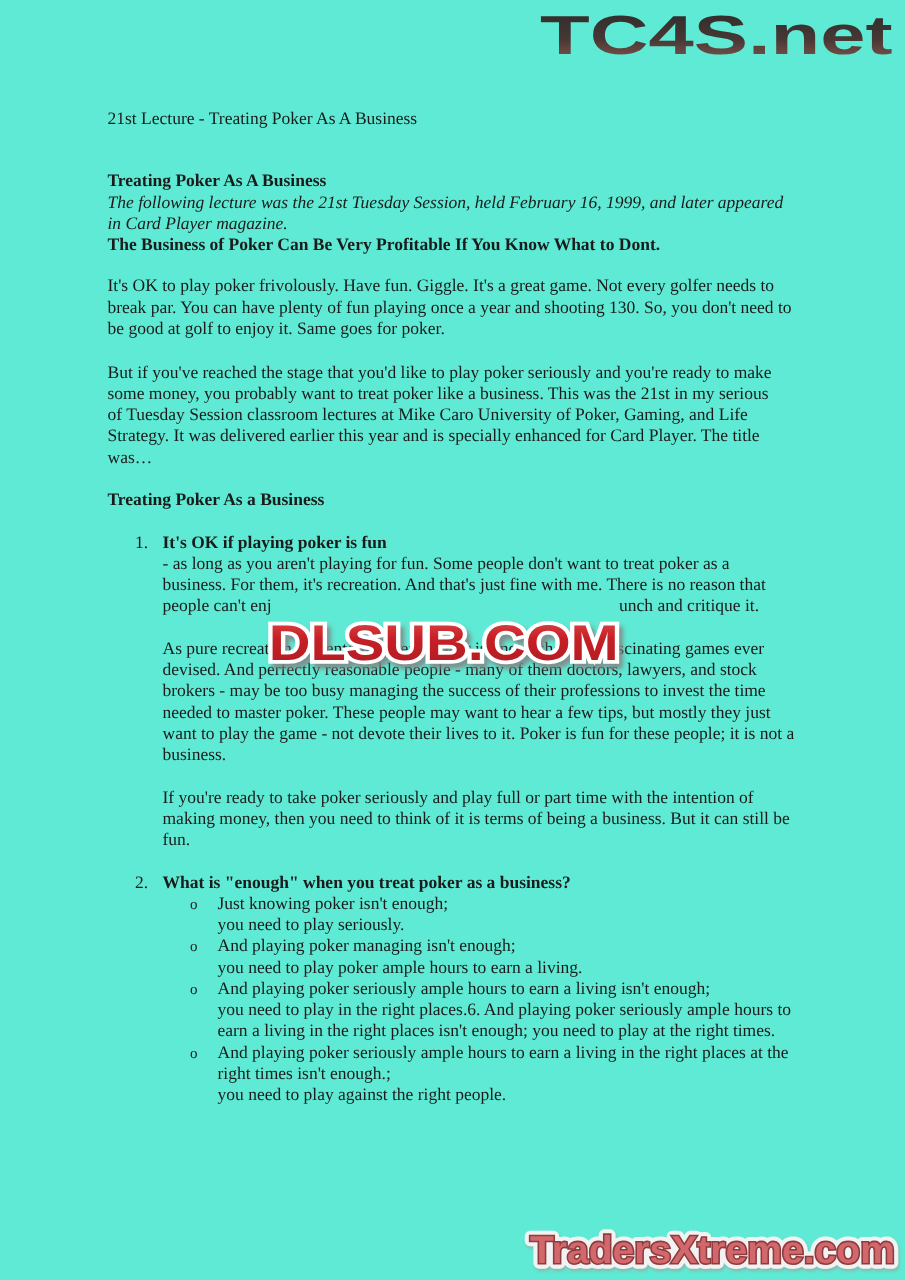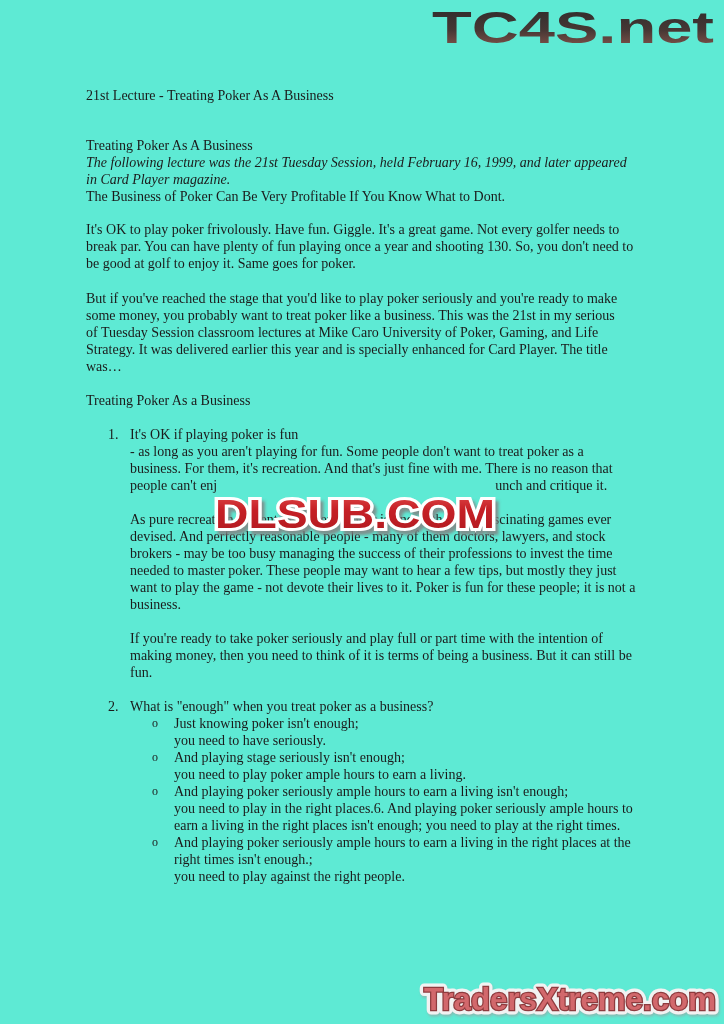--- a/index.html
+++ b/index.html
@@ -11,21 +11,21 @@
     font-size:14px;line-height:17px;
     color:#1b1b1b;
     overflow:hidden;
   }
   .page{position:absolute;inset:0;background:#5eead4;}
   .header-logo{position:absolute;top:4px;right:5px;}
   .footer-logo{position:absolute;top:977px;right:3px;}
   .watermark{position:absolute;top:488px;left:208px;z-index:5;}
   .content{position:absolute;left:86px;top:87px;width:552px;}
   .doc-ref{margin:0 0 33px 0;}
-  .b{font-weight:normal;}
+  .b{font-weight:bold;}
   .i{font-style:italic;}
   h2,h3,p{margin:0;font-size:14px;line-height:17px;}
   .h2-block{margin:0 0 16px 0;}
   .para{margin:0 0 18px 0;}
   .para-last{margin:0 12px 17px 0;}
   .h3-block{margin:0 0 17px 0;}
   .list-item{position:relative;padding-left:44px;margin:0;}
   .list-num{position:absolute;left:22px;top:0;}
   .list-body{width:508px;}
   .list-para{margin:0 0 17px 0;}
@@ -86,25 +86,25 @@
       <span class="list-num">2.</span>
       <div class="list-body">
         <p class="b">What is "enough" when you treat poker as a business?</p>
       </div>
     </div>
 
     <div class="bullets">
       <div class="bullet">
         <span class="bullet-marker">o</span>
         <p><span>Just knowing poker isn't enough;</span><br>
-           <span>you need to have seriously.</span></p>
+           <span>you need to play seriously.</span></p>
       </div>
       <div class="bullet">
         <span class="bullet-marker">o</span>
-        <p><span>And playing stage seriously isn't enough;</span><br>
+        <p><span>And playing poker managing isn't enough;</span><br>
            <span>you need to play poker ample hours to earn a living.</span></p>
       </div>
       <div class="bullet">
         <span class="bullet-marker">o</span>
         <p><span>And playing poker seriously ample hours to earn a living isn't enough;</span><br>
            <span>you need to play in the right places.6. And playing poker seriously ample hours to earn a living in the right places isn't enough; you need to play at the right times.</span></p>
       </div>
       <div class="bullet">
         <span class="bullet-marker">o</span>
         <p><span>And playing poker seriously ample hours to earn a living in the right places at the right times isn't enough.;</span><br>

